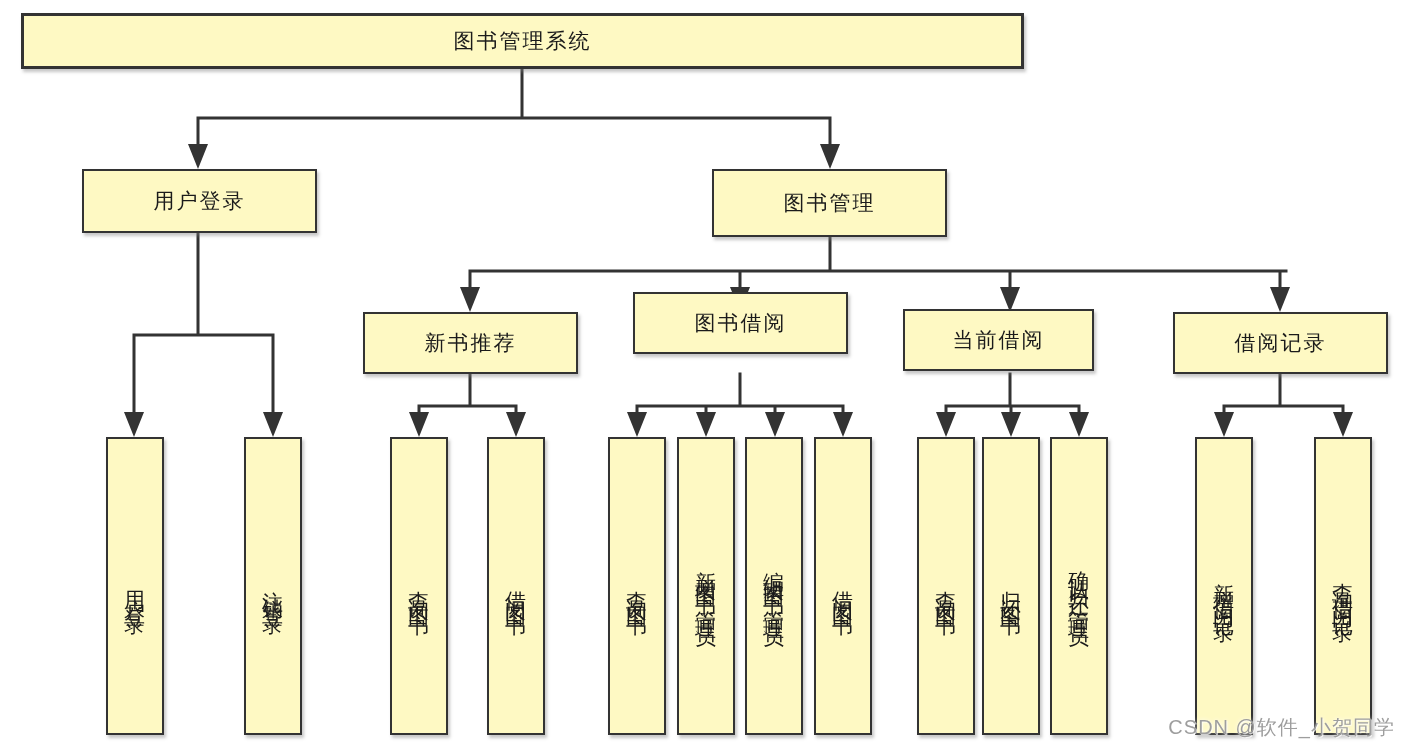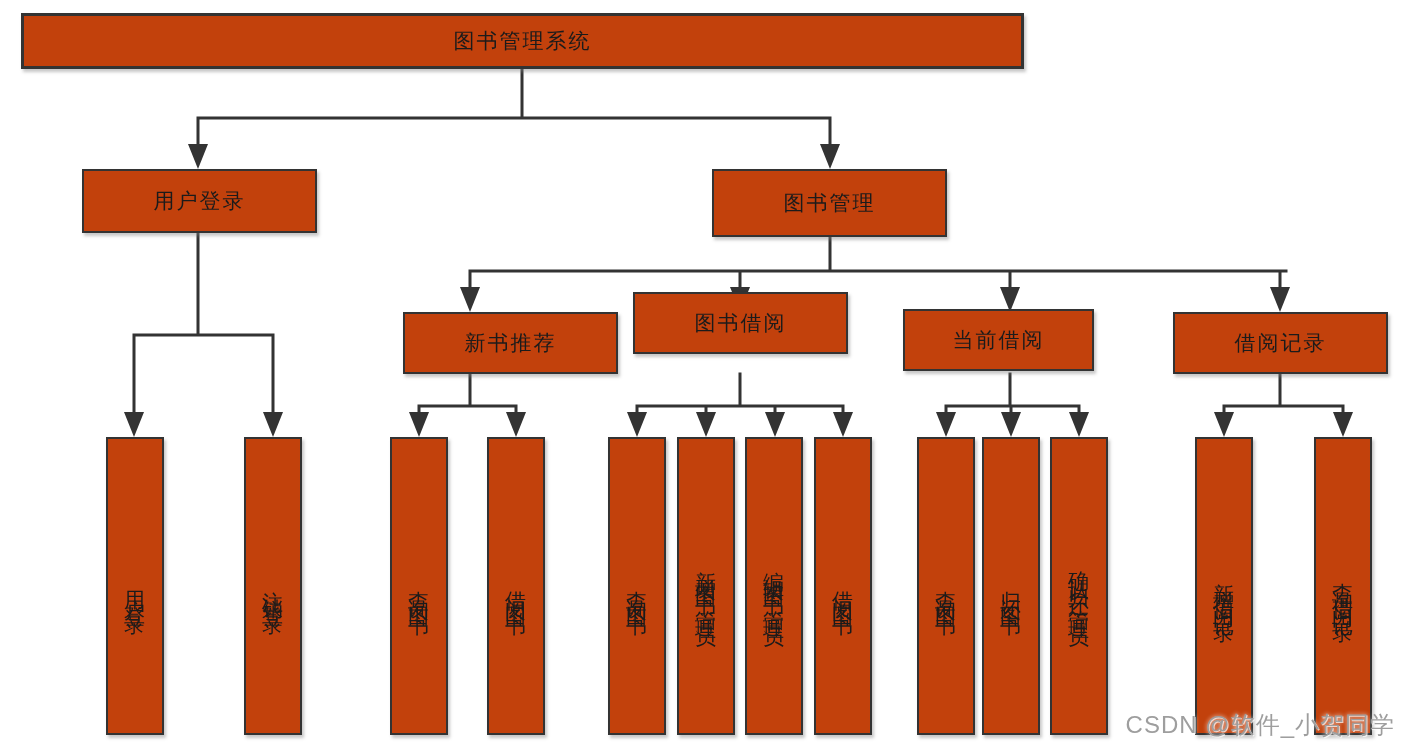--- a/index.html
+++ b/index.html
@@ -19,21 +19,21 @@
   }
   .connectors path {
     stroke: #333333;
     stroke-width: 3;
     fill: none;
     stroke-linecap: square;
   }
   .connectors polygon { fill: #333333; }
   .node {
     position: absolute;
-    background: #c2410c;
+    background: #fef9c3;
     border: 3px solid #333333;
     display: flex;
     align-items: center;
     justify-content: center;
     color: #1b1b1b;
     font-size: 21px;
     letter-spacing: 2px;
     box-shadow: 2px 3px 3px rgba(130,130,130,0.45);
   }
   .leaf {
@@ -41,21 +41,21 @@
     text-orientation: mixed;
     letter-spacing: 8px;
     font-size: 21px;
     line-height: 1;
     padding-top: 8px;
   }
   .watermark {
     position: absolute;
     right: 10px;
     bottom: 6px;
-    font-size: 24px;
+    font-size: 20px;
     color: #9e9e9e;
     letter-spacing: 1px;
     text-shadow: 0 0 4px rgba(255,255,255,0.95), 1px 1px 0 rgba(255,255,255,0.7);
   }
 </style>
 </head>
 <body>
 
 <div class="stage">
 
@@ -93,21 +93,21 @@
     <path d="M1280 374 V406 M1224 406 H1343 M1224 406 V414 M1343 406 V414"></path>
     <polygon points="1214,412 1234,412 1224,437"></polygon>
     <polygon points="1333,412 1353,412 1343,437"></polygon>
   </svg>
 
   <div class="node" style="left:21px; top:13px; width:1003px; height:56px;">图书管理系统</div>
 
   <div class="node" style="left:82px; top:169px; width:235px; height:64px; border-width:2px;">用户登录</div>
   <div class="node" style="left:712px; top:169px; width:235px; height:68px; border-width:2px;">图书管理</div>
 
-  <div class="node" style="left:363px; top:312px; width:215px; height:62px; border-width:2px;margin-left:40px;">新书推荐</div>
+  <div class="node" style="left:363px; top:312px; width:215px; height:62px; border-width:2px;">新书推荐</div>
   <div class="node" style="left:633px; top:292px; width:215px; height:62px; border-width:2px;">图书借阅</div>
   <div class="node" style="left:903px; top:309px; width:191px; height:62px; border-width:2px;">当前借阅</div>
   <div class="node" style="left:1173px; top:312px; width:215px; height:62px; border-width:2px;">借阅记录</div>
 
   <div class="node leaf" style="left:106px; top:437px; width:58px; height:298px; border-width:2px;">用户登录</div>
   <div class="node leaf" style="left:244px; top:437px; width:58px; height:298px; border-width:2px;">注销登录</div>
 
   <div class="node leaf" style="left:390px; top:437px; width:58px; height:298px; border-width:2px;">查询图书</div>
   <div class="node leaf" style="left:487px; top:437px; width:58px; height:298px; border-width:2px;">借阅图书</div>
 

